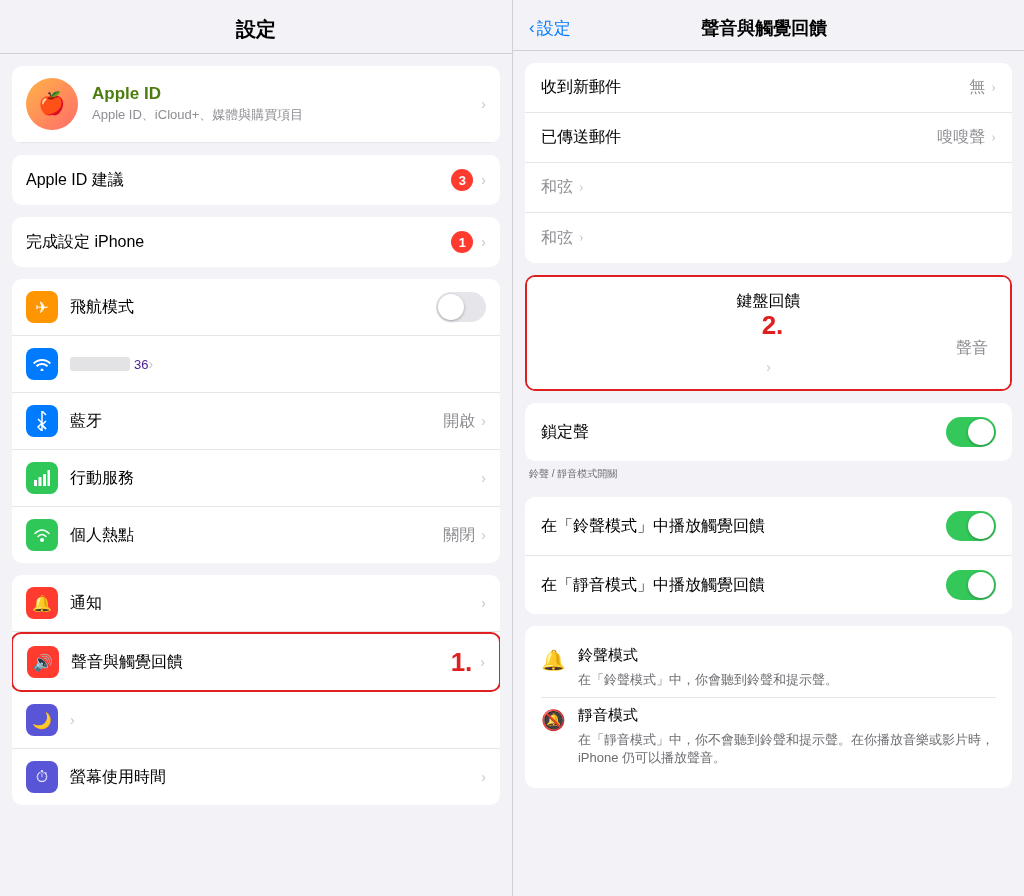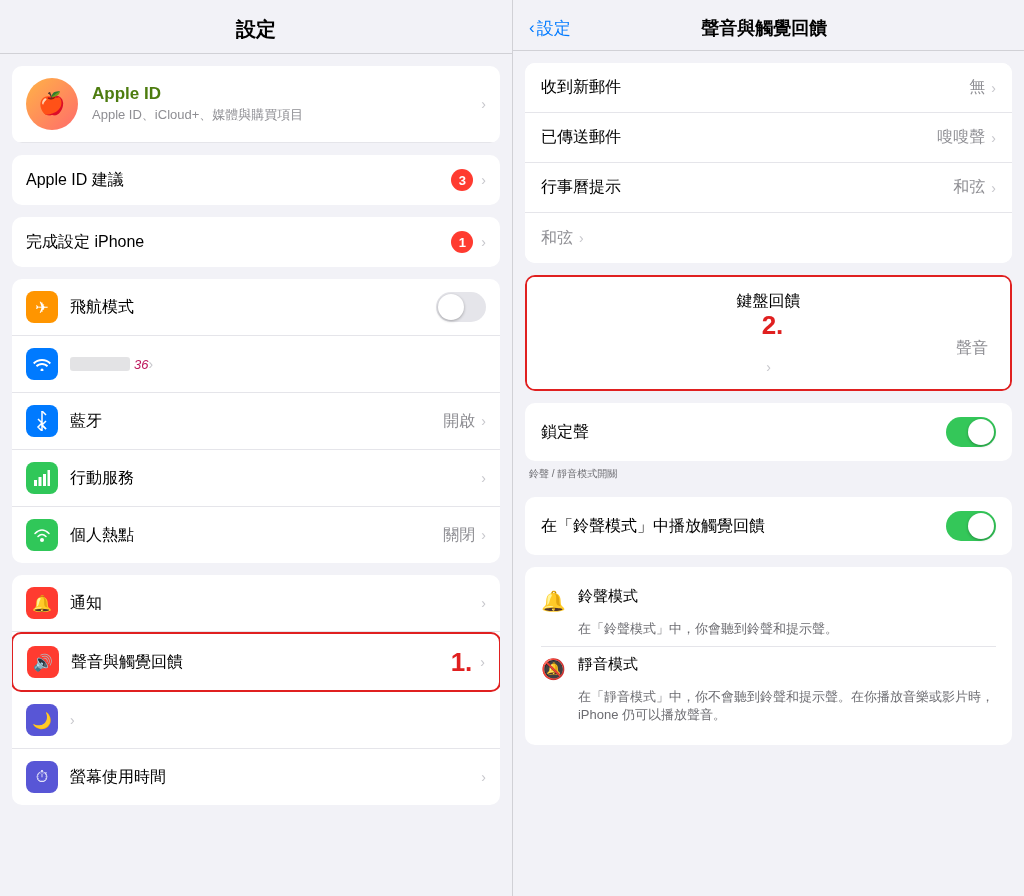--- a/index.html
+++ b/index.html
@@ -289,21 +289,21 @@
 
     .info-title {
       font-size: 15px;
       color: #000;
       font-weight: 500;
     }
 
     .info-sub {
       font-size: 13px;
       color: #6d6d72;
-      margin-top: 14px;
+      margin-top: 6px;
       line-height: 1.4;
     }
 
     .wifi-blur {
       width: 60px;
       height: 14px;
       background: #c7c7cc;
       border-radius: 3px;
       opacity: 0.5;
     }
@@ -365,21 +365,21 @@
 
       <div class="settings-row">
         <div class="row-icon" style="background:#007aff;">
           <svg width="18" height="14" viewBox="0 0 18 14" fill="none">
             <path d="M9 11.5a1.5 1.5 0 1 1 0 3 1.5 1.5 0 0 1 0-3z" fill="white"></path>
             <path d="M9 8C10.9 8 12.6 8.8 13.8 10L15.2 8.5C13.6 6.9 11.4 6 9 6s-4.6.9-6.2 2.5L4.2 10C5.4 8.8 7.1 8 9 8z" fill="white"></path>
             <path d="M9 4C12 4 14.7 5.2 16.6 7.2L18 5.7C15.7 3.4 12.5 2 9 2S2.3 3.4 0 5.7L1.4 7.2C3.3 5.2 6 4 9 4z" fill="white"></path>
           </svg>
         </div>
         <div class="wifi-blur"></div>
-        <span style="font-size:13px;color:#be185d;margin-left:4px;font-style:italic;">36</span>
+        <span style="font-size:13px;color:#4c1d95;margin-left:4px;">36</span>
         <span class="chevron">›</span>
       </div>
 
       <div class="settings-row">
         <div class="row-icon" style="background:#007aff;">
           <svg width="12" height="20" viewBox="0 0 12 20" fill="white">
             <path d="M6 0L6 14L10 10L6 14L10 18L6 14L6 20L2 16L6 12L2 8L6 12L6 0z" stroke="white" stroke-width="1.5" fill="none"></path>
             <line x1="6" y1="0" x2="10" y2="4" stroke="white" stroke-width="1.5"></line>
             <line x1="6" y1="14" x2="10" y2="18" stroke="white" stroke-width="1.5"></line>
           </svg>
@@ -450,33 +450,32 @@
   <div class="right-header">
     <div class="back-btn">
       <span>‹</span>
       <span>設定</span>
     </div>
     <div class="right-header-title">聲音與觸覺回饋</div>
   </div>
 
   <div class="scroll-area">
 
-    <div class="right-group" style="margin-top:12px;">
+    <div class="right-group" style="margin-top:12px;font-family:Liberation Serif, serif;">
       <div class="right-row">
         <span class="right-row-label">收到新郵件</span>
         <span class="right-row-value">無</span>
         <span class="chevron">›</span>
       </div>
       <div class="right-row">
         <span class="right-row-label">已傳送郵件</span>
         <span class="right-row-value">嗖嗖聲</span>
         <span class="chevron">›</span>
       </div>
       <div class="right-row">
-        <span class="right-row-label">行事曆提示</span>
         <span class="right-row-value">和弦</span>
         <span class="chevron">›</span>
       </div>
       <div class="right-row">
         <span class="right-row-value">和弦</span>
         <span class="chevron">›</span>
       </div>
     </div>
 
     <div style="margin:12px 12px 0; border:2.5px solid #e02020; border-radius:10px; background:#fff; overflow:hidden;">
@@ -494,20 +493,26 @@
         <div class="toggle on">
             <div class="toggle-knob"></div>
           </div>
       </div>
     </div>
 
     <div class="section-label">鈴聲 / 靜音模式開關</div>
     <div class="right-group">
       <div class="right-row">
         <span class="right-row-label">在「鈴聲模式」中播放觸覺回饋</span>
+        <div class="toggle on">
+            <div class="toggle-knob"></div>
+          </div>
+      </div>
+      <div class="right-row">
+        <span class="right-row-label">在「靜音模式」中播放觸覺回饋</span>
         <div class="toggle on">
             <div class="toggle-knob"></div>
           </div>
       </div>
     </div>
 
     <div class="info-block">
       <div class="info-block-row">
         <div class="info-icon">🔔</div>
         <div class="info-text-block">

